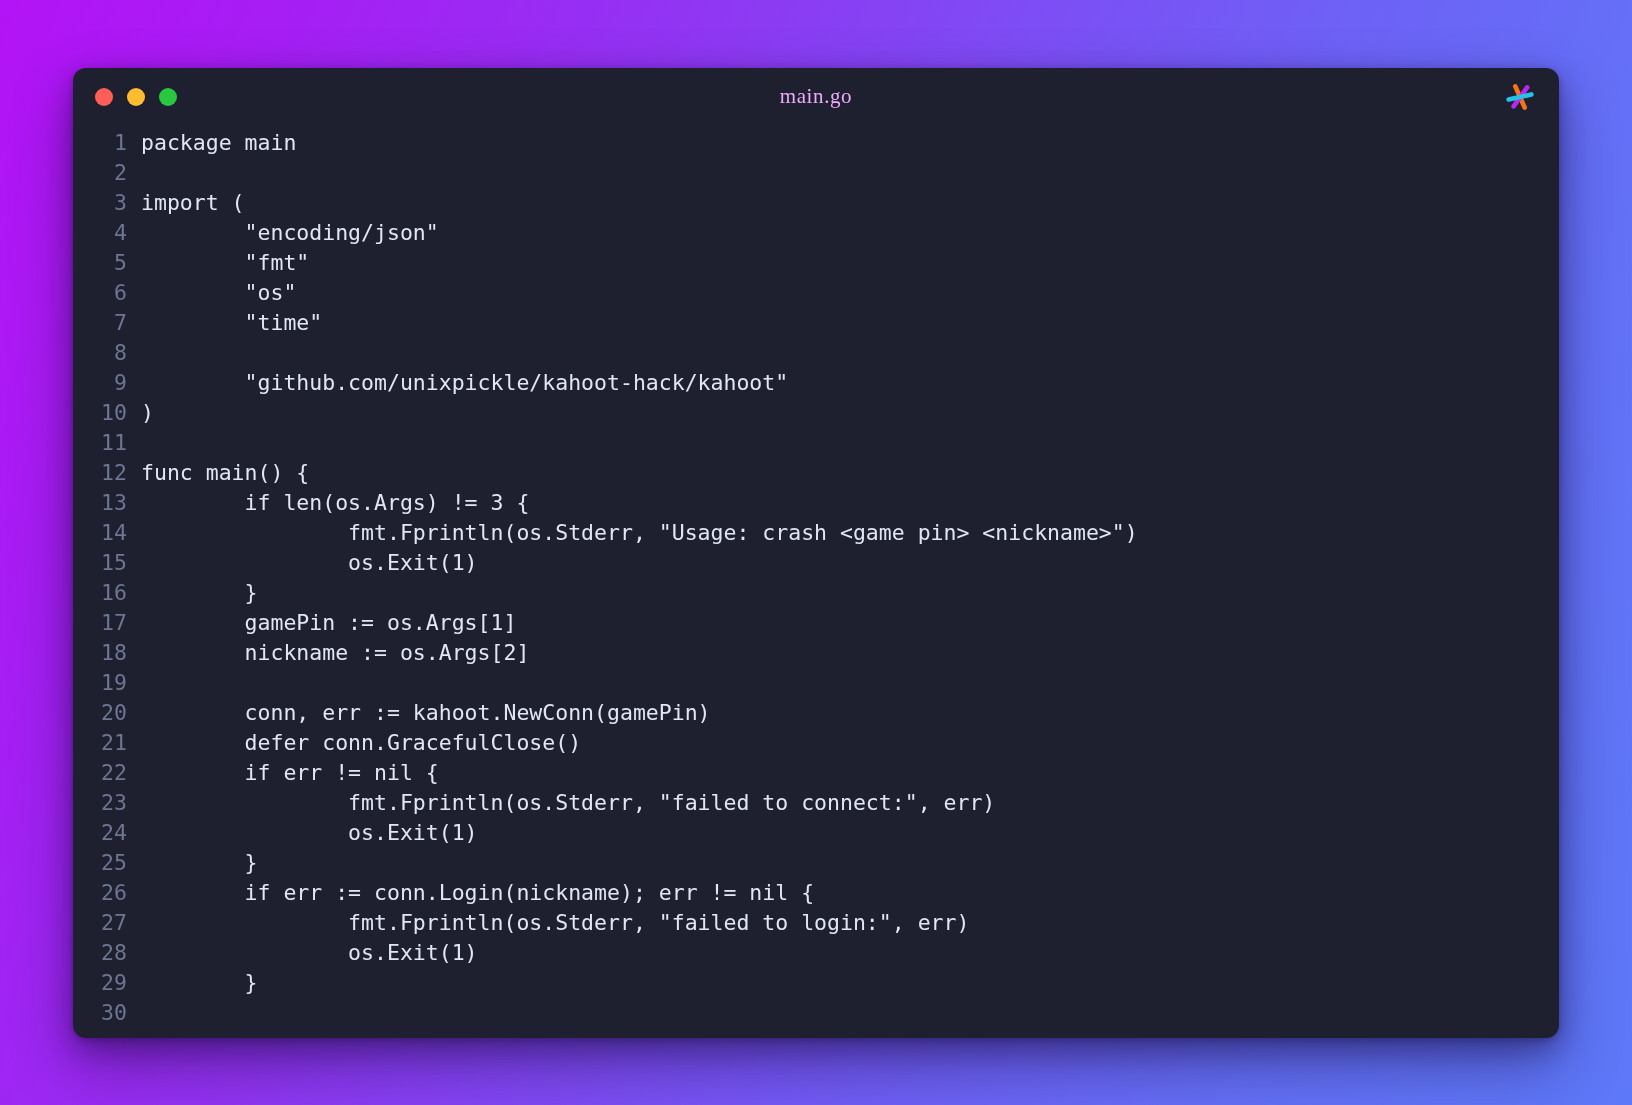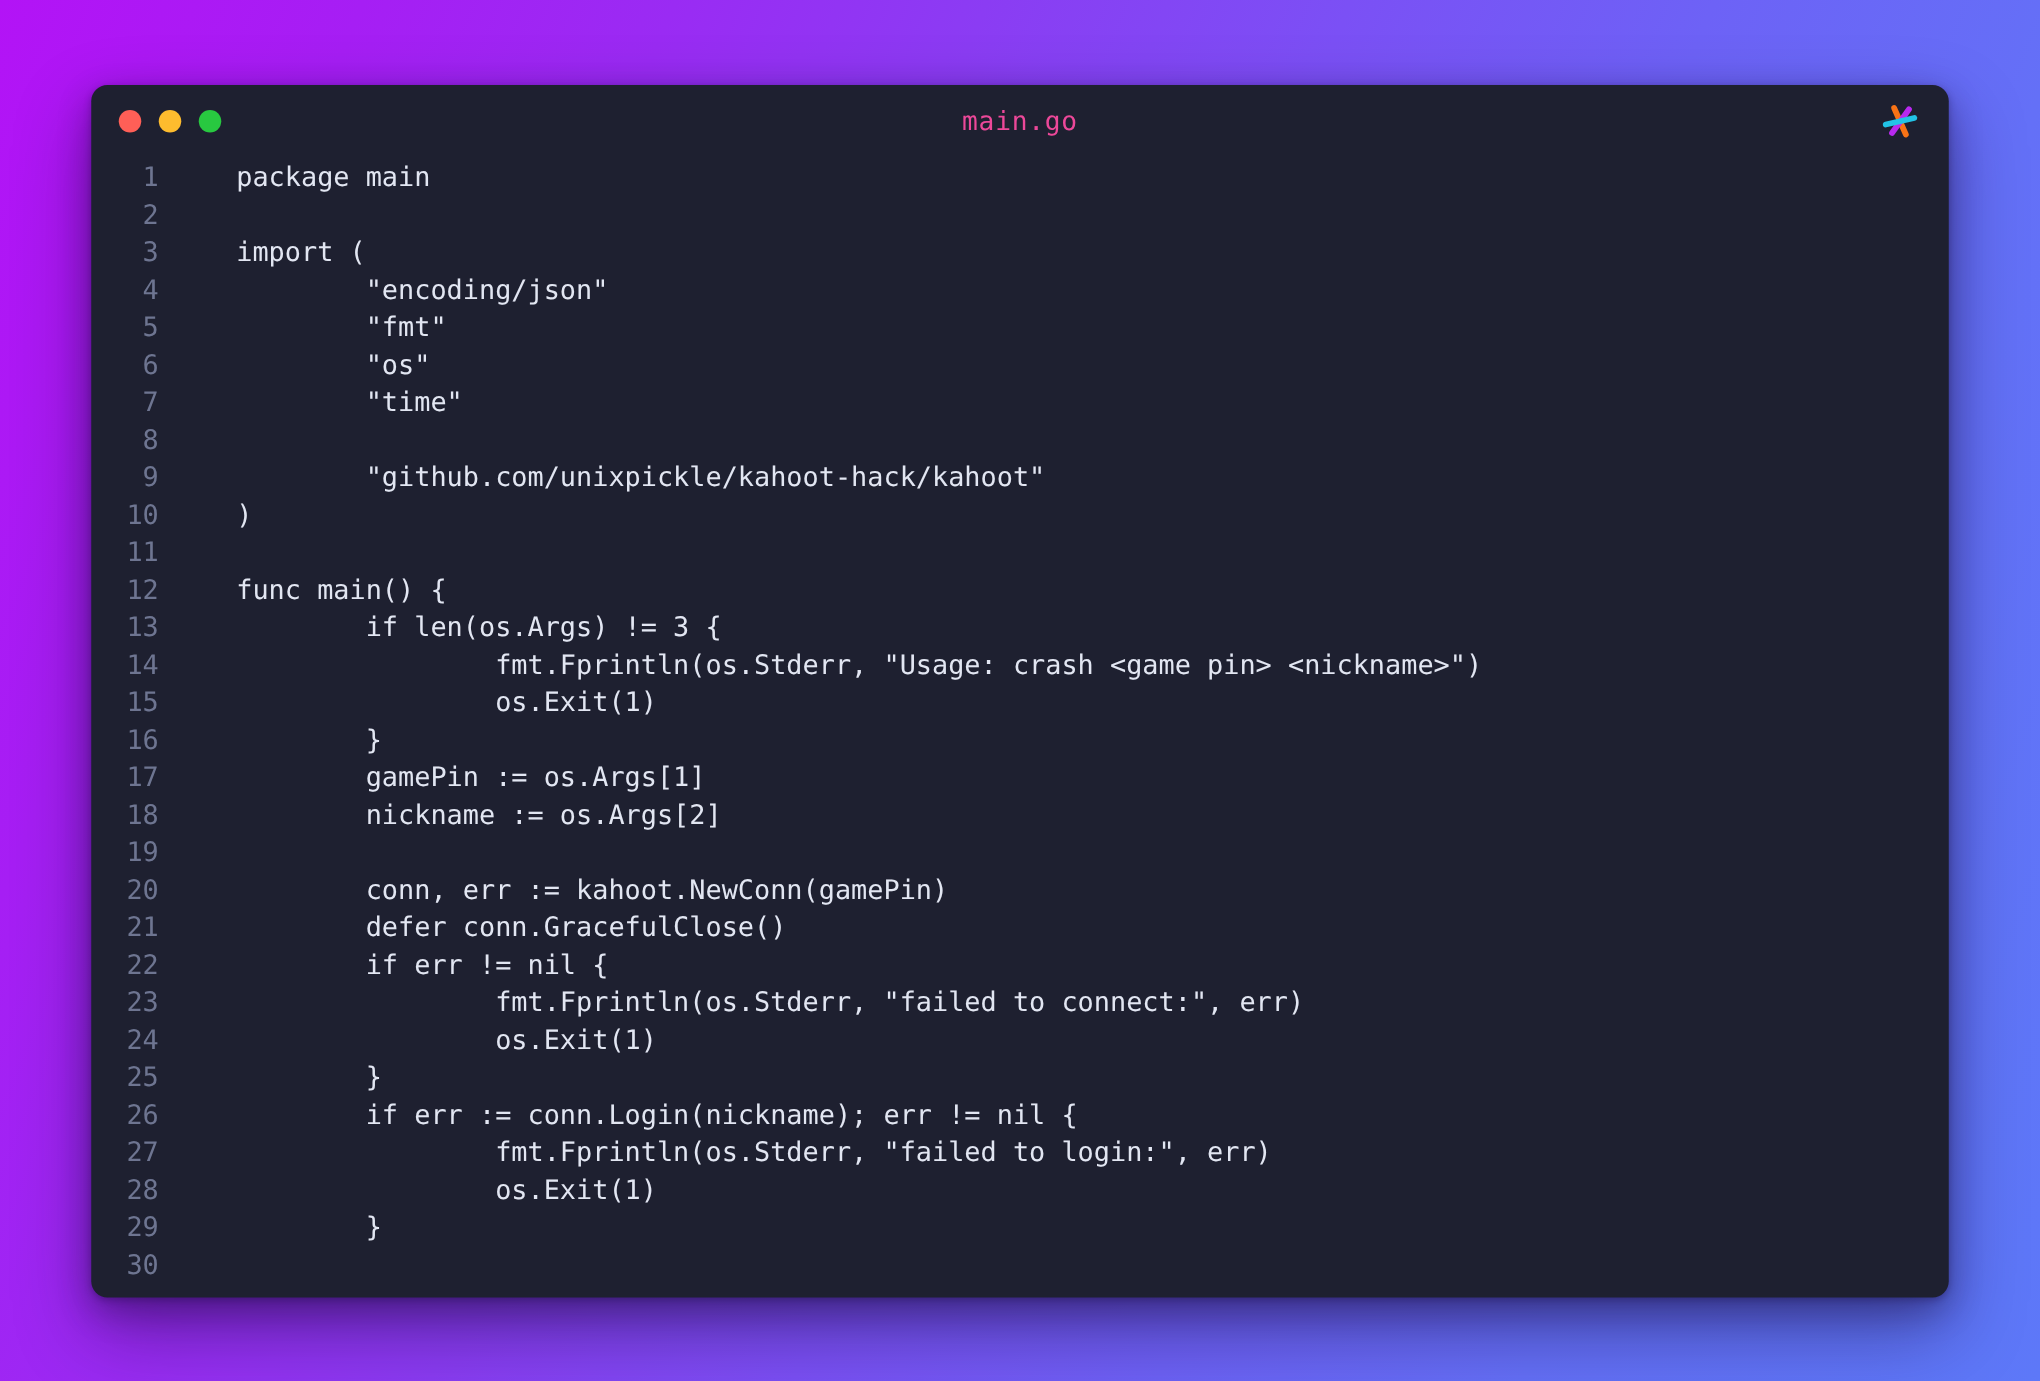--- a/index.html
+++ b/index.html
@@ -72,23 +72,24 @@
 
   #window-title {
     position:absolute;
     left:0; right:0;
     top:0; bottom:0;
     display:flex;
     align-items:center;
     justify-content:center;
     font-size:21px;
     letter-spacing:0.6px;
-    color:#ec4899;
+    color:#f0abfc;
     pointer-events:none;
     user-select:none;
+    font-family:Liberation Serif, serif;
   }
 
   #brand-logo {
     position:absolute;
     right:22px;
     top:50%;
     transform:translateY(-50%);
     width:34px;
     height:34px;
     z-index:3;
@@ -125,21 +126,20 @@
     user-select:none;
     font-variant-numeric: tabular-nums;
   }
 
   .ltext {
     flex:1 1 auto;
     color:#e2e6f2;
     white-space:pre;
     overflow:hidden;
     text-overflow:clip;
-    margin-left:48px;
   }
 </style>
 </head>
 <body>
 
 <div id="window">
 
   <div id="titlebar">
 
     <div id="traffic-lights">

